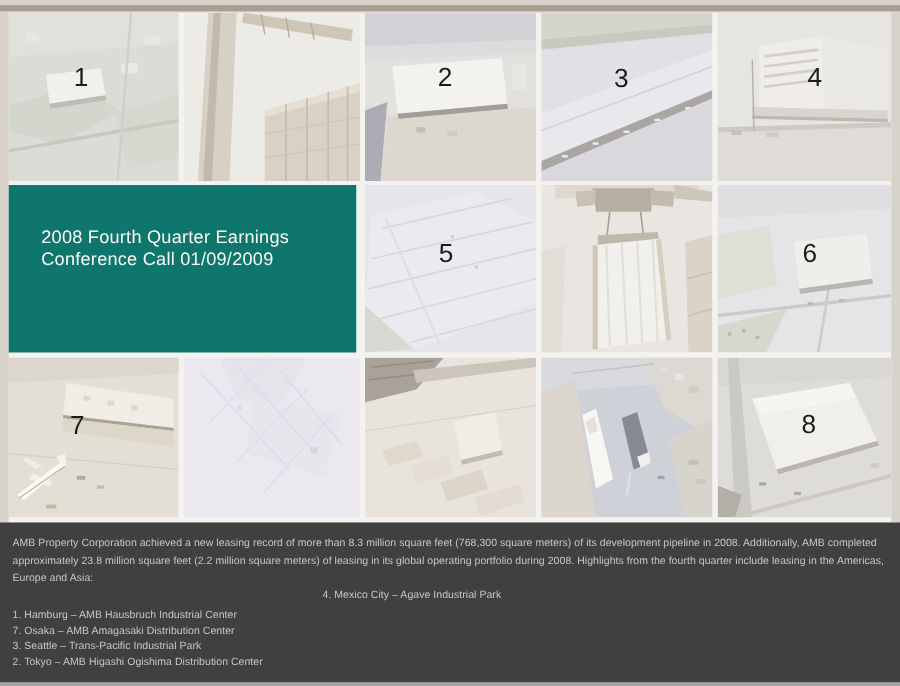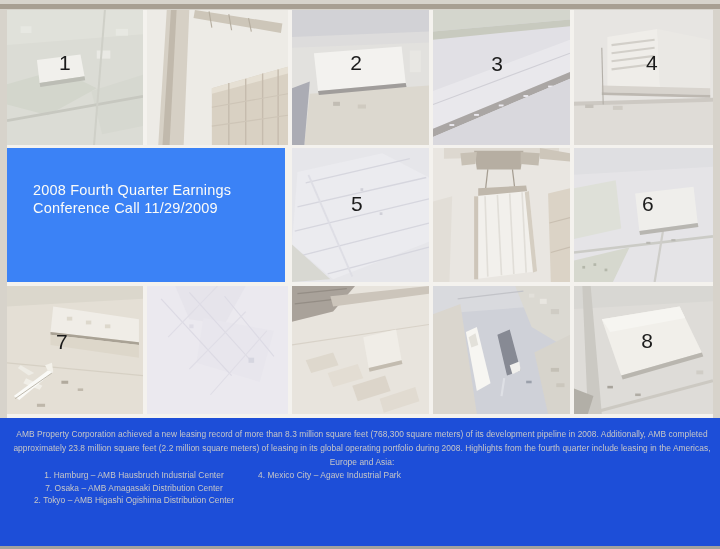--- a/index.html
+++ b/index.html
@@ -15,35 +15,35 @@
   .tile svg{position:absolute;left:0;top:0;width:100%;height:100%;display:block;}
   .r1{top:10px;height:135px}.r2{top:148px;height:134px}.r3{top:286px;height:128px}
   .c1{left:7px;width:136px}.c2{left:147px;width:141px}.c3{left:292px;width:137px}
   .c4{left:433px;width:137px}.c5{left:574px;width:139px}
   .num{
     position:absolute;transform:translate(-50%,-50%);
     font-size:21px;line-height:21px;color:#1b1b1b;letter-spacing:0;
   }
   .title-block{
     position:absolute;left:7px;top:148px;width:278px;height:134px;
-    background:#3b82f6;box-sizing:border-box;padding:34px 18px 0 26px;
+    background:#0f766e;box-sizing:border-box;padding:34px 18px 0 26px;
   }
   .title-line{
     color:#fbfbf8;font-size:14.5px;line-height:17.5px;letter-spacing:0.2px;
   }
   .footer{
-    position:absolute;left:0;top:418px;width:720px;height:128px;background:#1d4ed8;color:#c7c7c7;text-align:center;
+    position:absolute;left:0;top:418px;width:720px;height:128px;background:#404040;color:#c7c7c7;
   }
   .para{
     position:absolute;left:10px;top:9px;width:704px;margin:0;
     font-size:8.4px;line-height:14px;letter-spacing:0.05px;
   }
   .lists{position:absolute;left:10px;top:51px;display:flex;}
   .list-col{display:block;}
-  .list-col.left{width:248px;}
+  .list-col.left{width:248px;margin-top:16px;}
   .list-item{font-size:8.4px;line-height:12.7px;letter-spacing:0.05px;}
   .bottom-strip{position:absolute;left:0;top:546px;width:720px;height:3px;background:#a3a29e;}
 </style>
 </head>
 <body>
 
 <div class="page">
 
   <div class="top-line"></div>
   <div class="grid-bg"></div>
@@ -134,21 +134,21 @@
       <polygon points="0,68 100,65 100,68 0,71" fill="#cdc9c3"></polygon>
       <rect x="8" y="70" width="6" height="2.6" fill="#c5c1ba"></rect>
       <rect x="28" y="71" width="7" height="3" fill="#cfcbc4"></rect>
       <line x1="20" y1="28" x2="21" y2="70" stroke="#b3afa8" stroke-width="0.8"></line>
     </svg>
     <span class="num" style="left:56%;top:38.5%">4</span>
   </div>
 
   <div class="title-block">
     <div class="title-line">2008 Fourth Quarter Earnings</div>
-    <div class="title-line">Conference Call 11/29/2009</div>
+    <div class="title-line">Conference Call 01/09/2009</div>
   </div>
 
   <div class="tile r2 c3">
     <svg viewBox="0 0 100 100" preserveAspectRatio="none">
       <rect width="100" height="100" fill="#e6e6ea"></rect>
       <polygon points="4,18 66,4 100,22 100,70 30,98 0,72" fill="#ebebef"></polygon>
       <line x1="10" y1="26" x2="86" y2="8" stroke="#d6d6de" stroke-width="1"></line>
       <line x1="4" y1="44" x2="98" y2="22" stroke="#d6d6de" stroke-width="1"></line>
       <line x1="2" y1="62" x2="100" y2="38" stroke="#d6d6de" stroke-width="1"></line>
       <line x1="8" y1="80" x2="100" y2="56" stroke="#d6d6de" stroke-width="1"></line>
@@ -299,20 +299,21 @@
     </svg>
     <span class="num" style="left:52.5%;top:42%">8</span>
   </div>
 
   <div class="footer">
     <p class="para">AMB Property Corporation achieved a new leasing record of more than 8.3 million square feet (768,300 square meters) of its development pipeline in 2008. Additionally, AMB completed approximately 23.8 million square feet (2.2 million square meters) of leasing in its global operating portfolio during 2008. Highlights from the fourth quarter include leasing in the Americas, Europe and Asia:</p>
     <div class="lists">
       <div class="list-col left">
         <div class="list-item">1. Hamburg – AMB Hausbruch Industrial Center</div>
         <div class="list-item">7. Osaka – AMB Amagasaki Distribution Center</div>
+        <div class="list-item">3. Seattle – Trans-Pacific Industrial Park</div>
         <div class="list-item">2. Tokyo – AMB Higashi Ogishima Distribution Center</div>
       </div>
       <div class="list-col right">
         <div class="list-item">4. Mexico City – Agave Industrial Park</div>
       </div>
     </div>
   </div>
 
   <div class="bottom-strip"></div>
 

